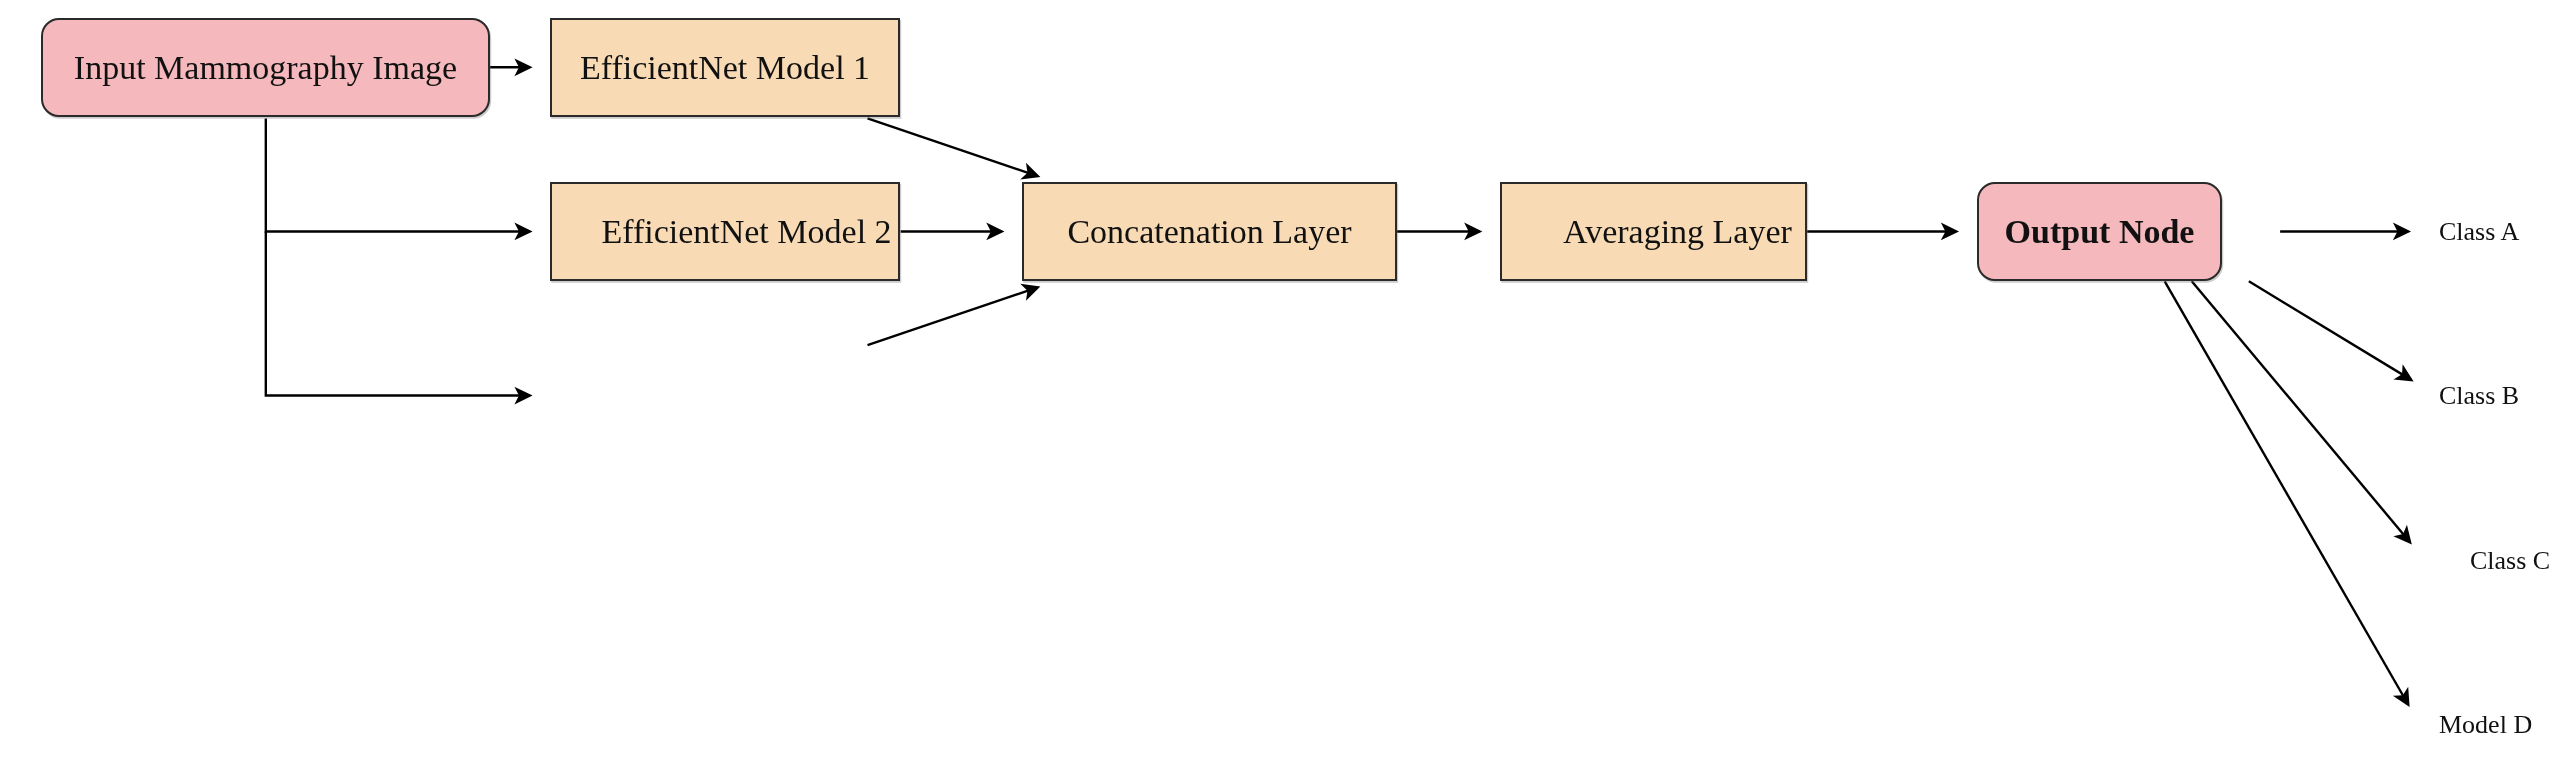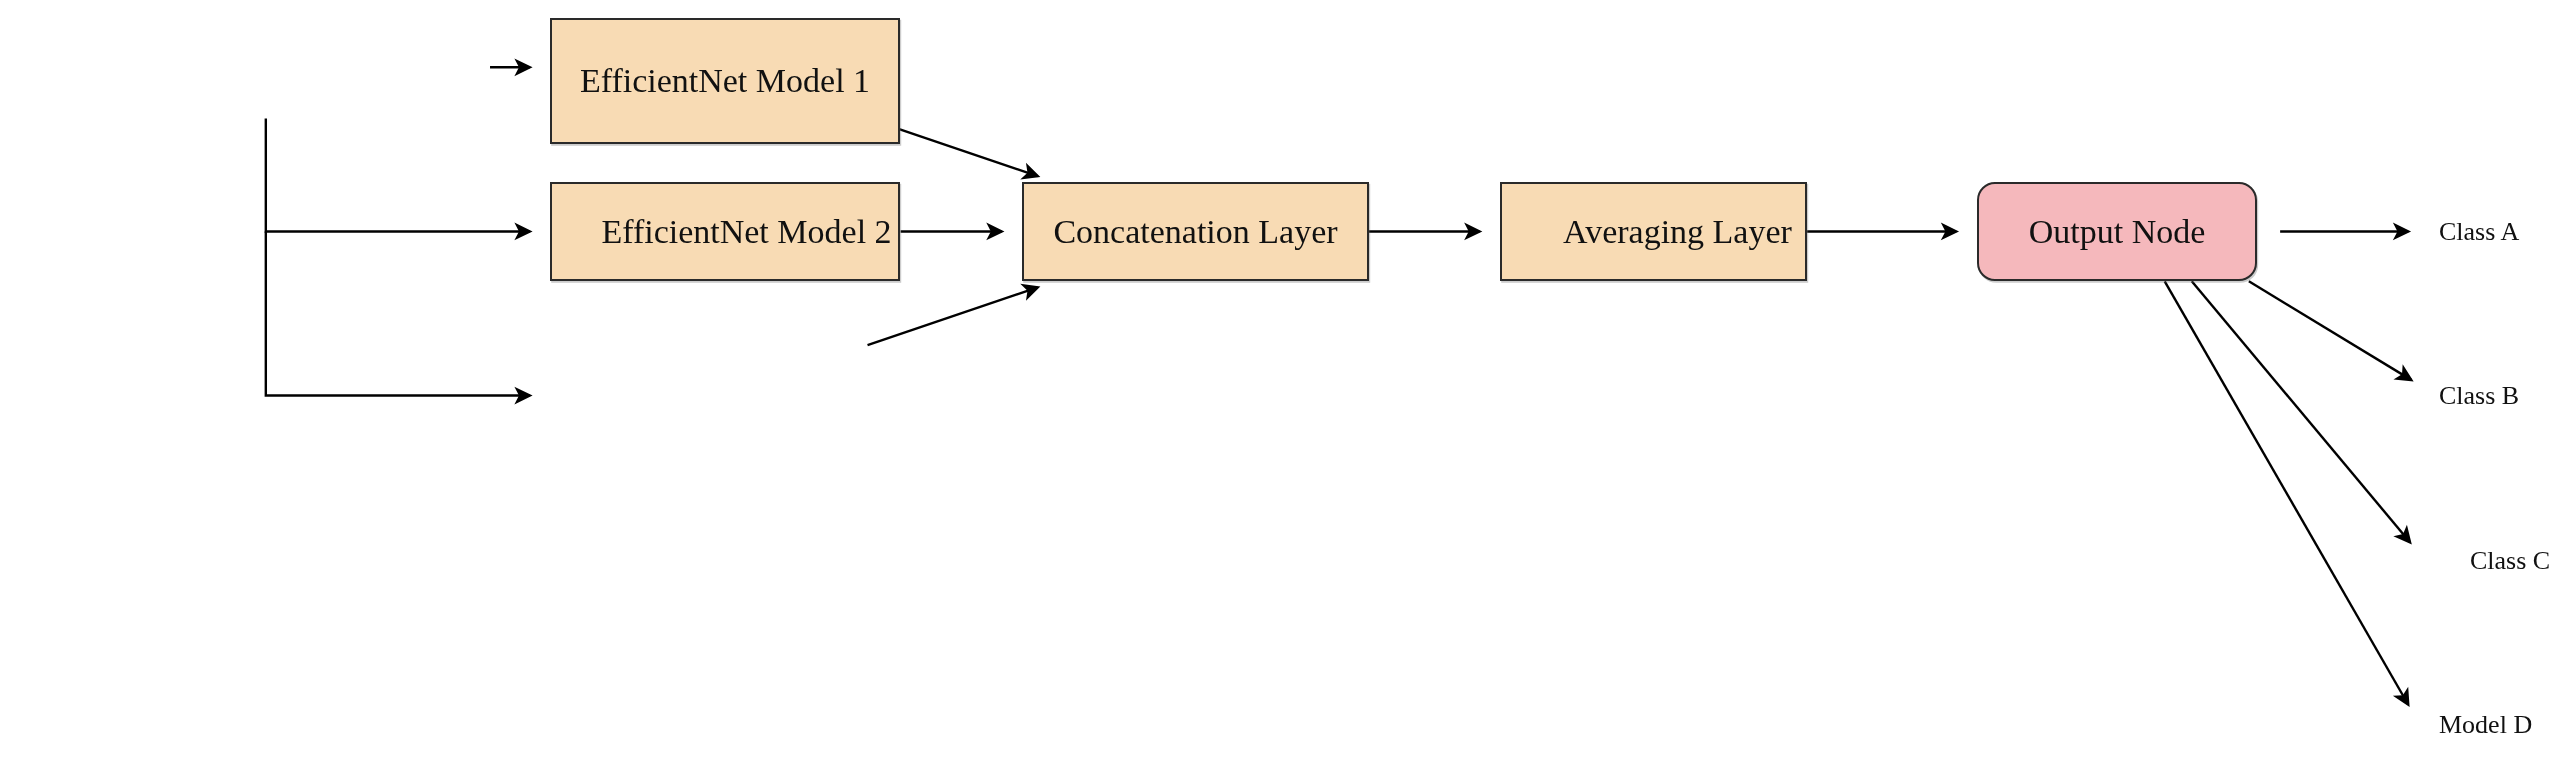--- a/index.html
+++ b/index.html
@@ -53,26 +53,26 @@
   }
   .class-label {
     position: absolute;
     height: 51px;
     line-height: 51px;
     font-size: 26px;
     white-space: nowrap;
   }
   
   #node-input     { left: 41px;   top: 18px;  width: 449px; height: 99px; }
-  #node-model1    { left: 550px;  top: 18px;  width: 350px; height: 126px; }
+  #node-model1    { left: 550px;  top: 18px;  width: 350px; height: 99px; }
   #node-model2    { left: 550px;  top: 182px; width: 350px; height: 99px; padding-left: 43px; }
   #node-model3    { left: 550px;  top: 346px; width: 350px; height: 99px; }
-  #node-concat    { left: 1022px; top: 182px; width: 347px; height: 99px; }
+  #node-concat    { left: 1022px; top: 182px; width: 375px; height: 99px; }
   #node-averaging { left: 1500px; top: 182px; width: 307px; height: 99px; padding-left: 48px; }
-  #node-output    { left: 1977px; top: 182px; width: 280px; height: 99px; }
+  #node-output    { left: 1977px; top: 182px; width: 245px; height: 99px; font-weight: bold; }
   #class-a { left: 2439px; top: 206px; }
   #class-b { left: 2439px; top: 370px; }
   #class-c { left: 2439px; top: 535px; margin-left: 31px; }
   #class-d { left: 2439px; top: 699px; }
 </style>
 </head>
 <body>
 
 <div class="canvas">
 
@@ -91,20 +91,23 @@
       <path d="M 1442 574 L 1725 478" marker-end="url(#arrowhead)"></path>
       <path d="M 2276 385 H 2460" marker-end="url(#arrowhead)"></path>
       <path d="M 3005 385 H 3253" marker-end="url(#arrowhead)"></path>
       <path d="M 3792 385 H 4005" marker-end="url(#arrowhead)"></path>
       <path d="M 3740 468 L 4010 632" marker-end="url(#arrowhead)"></path>
       <path d="M 3645 468 L 4008 902" marker-end="url(#arrowhead)"></path>
       <path d="M 3600 468 L 4005 1172" marker-end="url(#arrowhead)"></path>
     </g>
   </svg>
 
+  <div class="node node--pink" id="node-input">
+    <span>Input Mammography Image</span>
+  </div>
 
   <div class="node node--tan" id="node-model1">
     <span>EfficientNet Model 1</span>
   </div>
 
   <div class="node node--tan" id="node-model2">
     <span>EfficientNet Model 2</span>
   </div>
 
 

